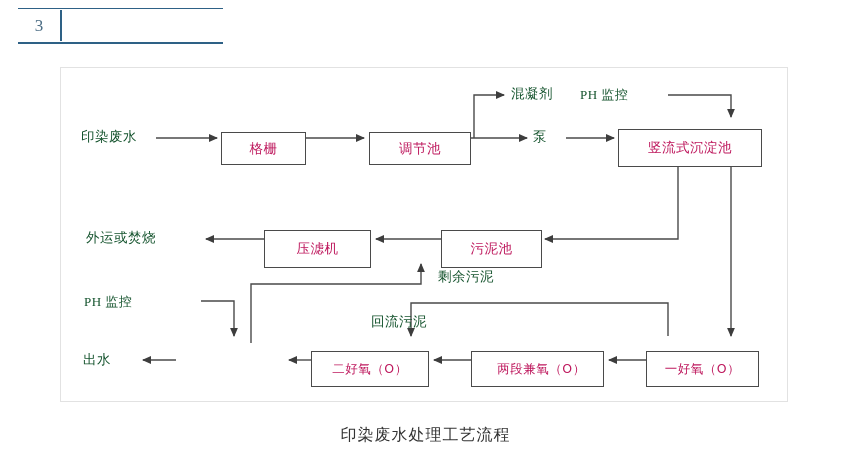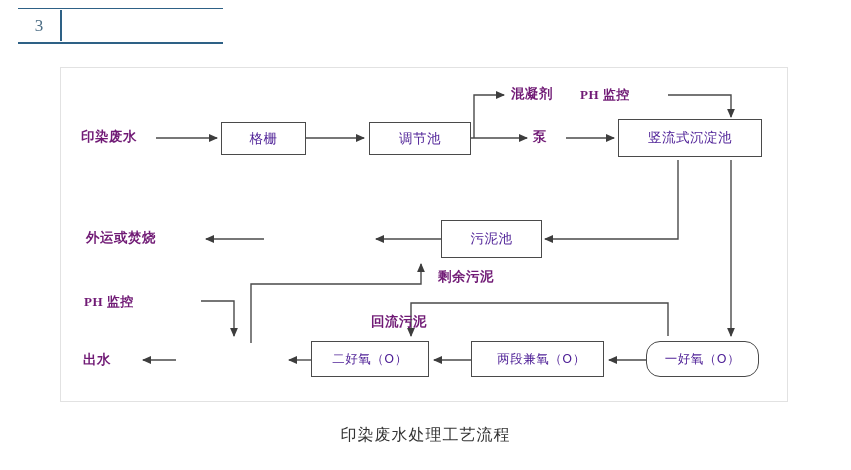--- a/index.html
+++ b/index.html
@@ -74,39 +74,39 @@
   
   .node {
     position: absolute;
     border: 1px solid #4a4a4a;
     background: #ffffff;
     box-sizing: border-box;
     display: flex;
     align-items: center;
     justify-content: center;
     font-size: 13.5px;
-    color: #4c1d95;
+    color: #be185d;
     font-family: "DejaVu Sans", "Liberation Sans", sans-serif;
     white-space: nowrap;
     letter-spacing: 0.5px;
     z-index: 3;
+    margin-top: 10px;
   }
   .node.small { font-size: 12.5px; }
 
   
   .flabel {
     position: absolute;
     font-size: 13.5px;
-    color: #701a75;
+    color: #14532d;
     font-family: "DejaVu Sans", "Liberation Sans", sans-serif;
     white-space: nowrap;
     letter-spacing: 0.5px;
     z-index: 4;
     background: transparent;
-    font-weight: bold;
   }
   .flabel.mono {
     font-family: "Liberation Serif", "DejaVu Serif", serif;
     font-size: 13px;
   }
 
   
   #caption {
     position: absolute;
     left: 0;
@@ -174,29 +174,30 @@
 
     <circle cx="413" cy="70" r="0" fill="#4a4a4a"></circle>
   </svg>
 
   <div class="node" style="left:160px; top:54px; width:85px; height:33px;">格栅</div>
 
   <div class="node" style="left:308px; top:54px; width:102px; height:33px;">调节池</div>
 
   <div class="node" style="left:557px; top:51px; width:144px; height:38px;">竖流式沉淀池</div>
 
+  <div class="node" style="left:203px; top:152px; width:107px; height:38px;">压滤机</div>
 
   <div class="node" style="left:380px; top:152px; width:101px; height:38px;">污泥池</div>
 
 
   <div class="node small" style="left:250px; top:273px; width:118px; height:36px;">二好氧（O）</div>
 
   <div class="node small" style="left:410px; top:273px; width:133px; height:36px;padding-left:8px;">两段兼氧（O）</div>
 
-  <div class="node small" style="left:585px; top:273px; width:113px; height:36px;border-radius:14px;">一好氧（O）</div>
+  <div class="node small" style="left:585px; top:273px; width:113px; height:36px;">一好氧（O）</div>
 
   <div class="flabel" style="left:20px; top:60px;">印染废水</div>
 
   <div class="flabel" style="left:450px; top:17px;">混凝剂</div>
 
   <div class="flabel" style="left:472px; top:60px;">泵</div>
 
   <div class="flabel mono" style="left:519px; top:18px;">PH 监控</div>
 
   <div class="flabel" style="left:25px; top:161px;">外运或焚烧</div>

